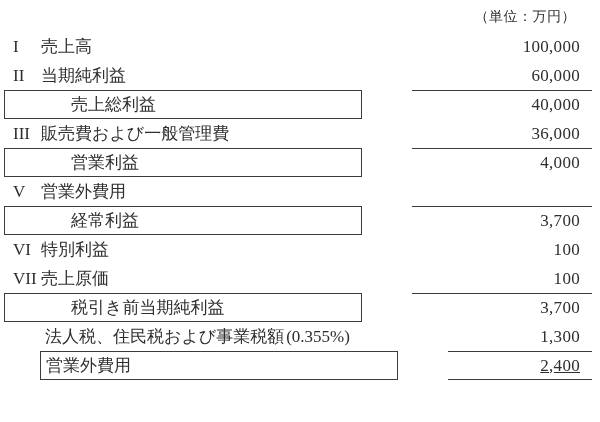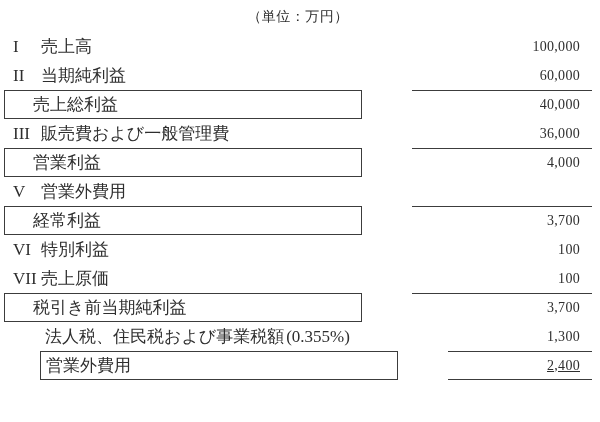--- a/index.html
+++ b/index.html
@@ -6,22 +6,22 @@
   body {
     width: 600px; height: 422px;
     background: #ffffff;
     color: #2e2e2e;
     font-family: "Liberation Serif", "DejaVu Serif", serif;
     overflow: hidden;
   }
   .sheet { padding-left: 4px; }
   .unit-note {
     height: 24px;
-    padding: 8px 8px 0 0;
-    text-align: center;
+    padding: 8px 24px 0 0;
+    text-align: right;
     font-size: 14px;
     letter-spacing: 0.5px;
   }
   .row { display: flex; height: 29px; align-items: stretch; }
   .cell-left {
     width: 358px;
     display: flex;
     align-items: center;
     box-sizing: border-box;
     font-size: 17px;
@@ -29,32 +29,32 @@
     overflow: hidden;
   }
   .numeral {
     display: inline-block;
     width: 37px;
     padding-left: 9px;
     box-sizing: border-box;
     font-size: 17px;
   }
   .cell-left.boxed { border: 1.6px solid #3c3c3c; }
-  .cell-left.indent { padding-left: 28px; }
+  .cell-left.indent { padding-left: 66px; }
   .cell-left.flush { padding-left: 5px; margin-left: 36px; }
   .cell-right {
     flex: 1;
     margin-left: 50px;
     margin-right: 8px;
     padding-right: 12px;
     box-sizing: border-box;
     display: flex;
     align-items: center;
     justify-content: flex-end;
-    font-size: 14px;
+    font-size: 17px;
     letter-spacing: 0.3px;
   }
   .cell-right.line-top { border-top: 1.6px solid #3c3c3c; }
   .cell-right.line-bottom { border-bottom: 1.6px solid #3c3c3c; text-decoration: underline; }
   .tax-note { font-size: 17px; margin-left: 2px; }
 </style>
 </head>
 <body>
 
 <div class="sheet">

